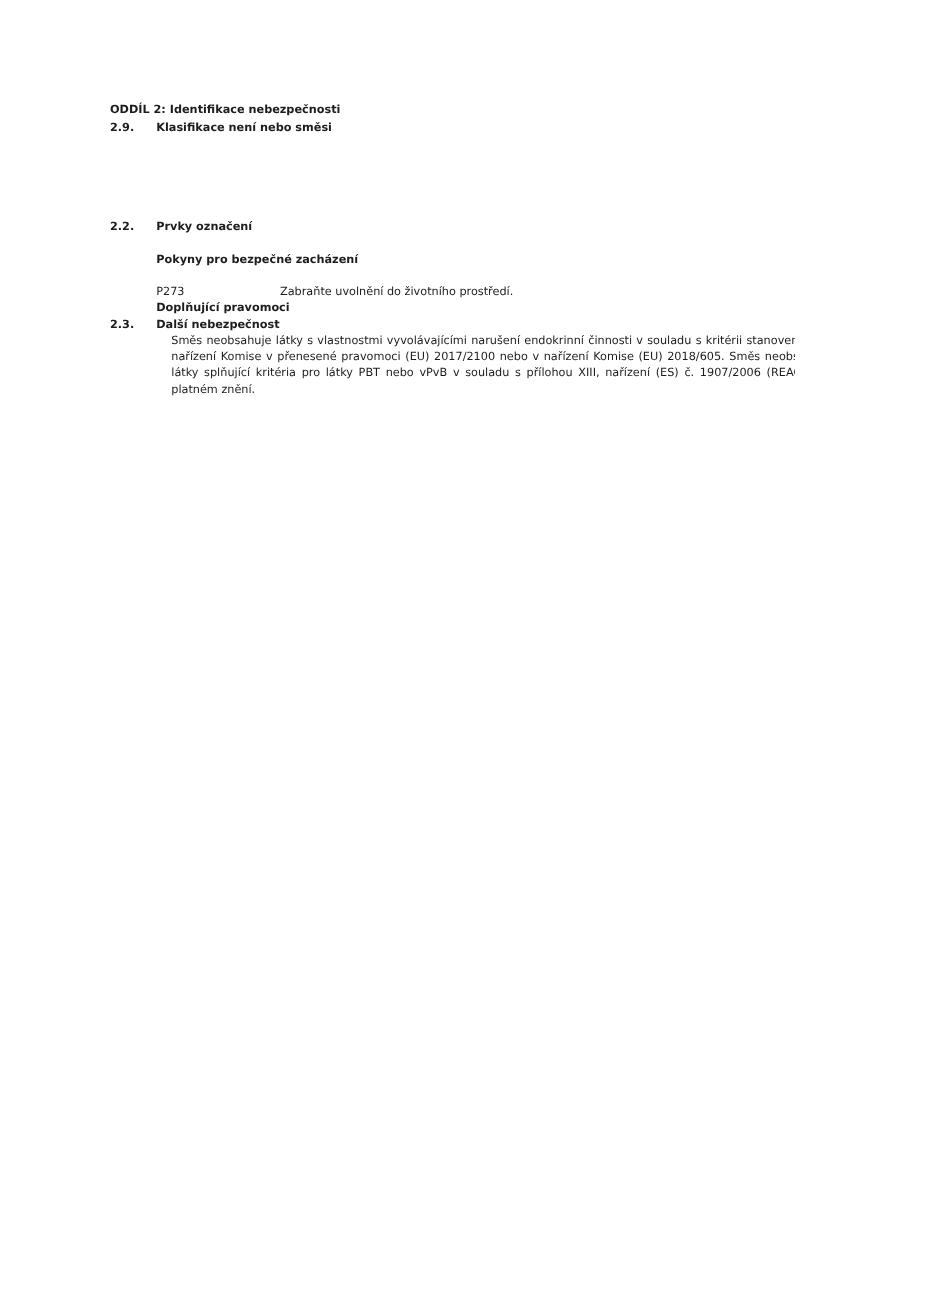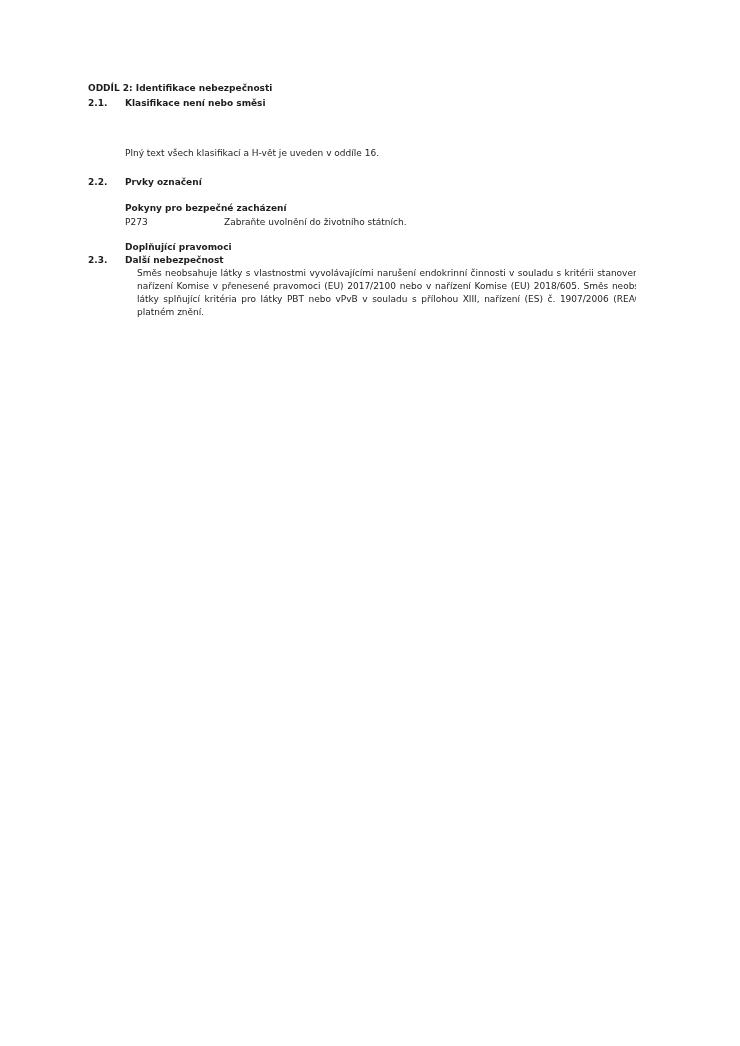--- a/index.html
+++ b/index.html
@@ -12,54 +12,53 @@
     font-family: "DejaVu Sans", "Liberation Sans", sans-serif;
     font-size: 9px;
     line-height: 13px;
     color: #1d1d1d;
     overflow: hidden;
   }
   .b { font-weight: bold; }
   .row { position: absolute; left: 88px; white-space: nowrap; }
   .num { display: inline-block; width: 37px; font-weight: bold; }
   .indent { position: absolute; left: 125px; white-space: nowrap; }
-  .pcode { display: inline-block; width: 99px; }
+  .pcode { display: inline-block; width: 99px; margin-top: 12px; }
   .para {
     position: absolute;
     left: 137px;
     width: 527px;
     text-align: justify;
     white-space: normal;
     line-height: 13px;
   }
   .para::after { content: ""; display: inline-block; width: 0; }
 </style>
 </head>
 <body>
 
 <div class="page">
 
   <div class="row b" style="top: 82px;">ODDÍL 2: Identifikace nebezpečnosti</div>
 
   <div class="row" style="top: 97px;">
-    <span class="num">2.1.</span><span class="b">Klasifikace není nebo směsi</span>
+    <span class="num">2.9.</span><span class="b">Klasifikace není nebo směsi</span>
   </div>
 
 
 
-  <div class="indent" style="top: 147px;">Plný text všech klasifikací a H-vět je uveden v oddíle 16.</div>
 
   <div class="row" style="top: 176px;">
     <span class="num">2.2.</span><span class="b">Prvky označení</span>
   </div>
 
   <div class="indent b" style="top: 202px;">Pokyny pro bezpečné zacházení</div>
 
   <div class="indent" style="top: 216px;">
-    <span class="pcode">P273</span><span>Zabraňte uvolnění do životního státních.</span>
+    <span class="pcode">P273</span><span>Zabraňte uvolnění do životního prostředí.</span>
   </div>
 
 
   <div class="indent b" style="top: 241px;">Doplňující pravomoci</div>
 
   <div class="row" style="top: 254px;">
     <span class="num">2.3.</span><span class="b">Další nebezpečnost</span>
   </div>
 
   <div class="para" style="top: 267px;">Směs neobsahuje látky s vlastnostmi vyvolávajícími narušení endokrinní činnosti v souladu s kritérii stanovenými v nařízení Komise v přenesené pravomoci (EU) 2017/2100 nebo v nařízení Komise (EU) 2018/605. Směs neobsahuje látky splňující kritéria pro látky PBT nebo vPvB v souladu s přílohou XIII, nařízení (ES) č. 1907/2006 (REACH), v platném znění.</div>

